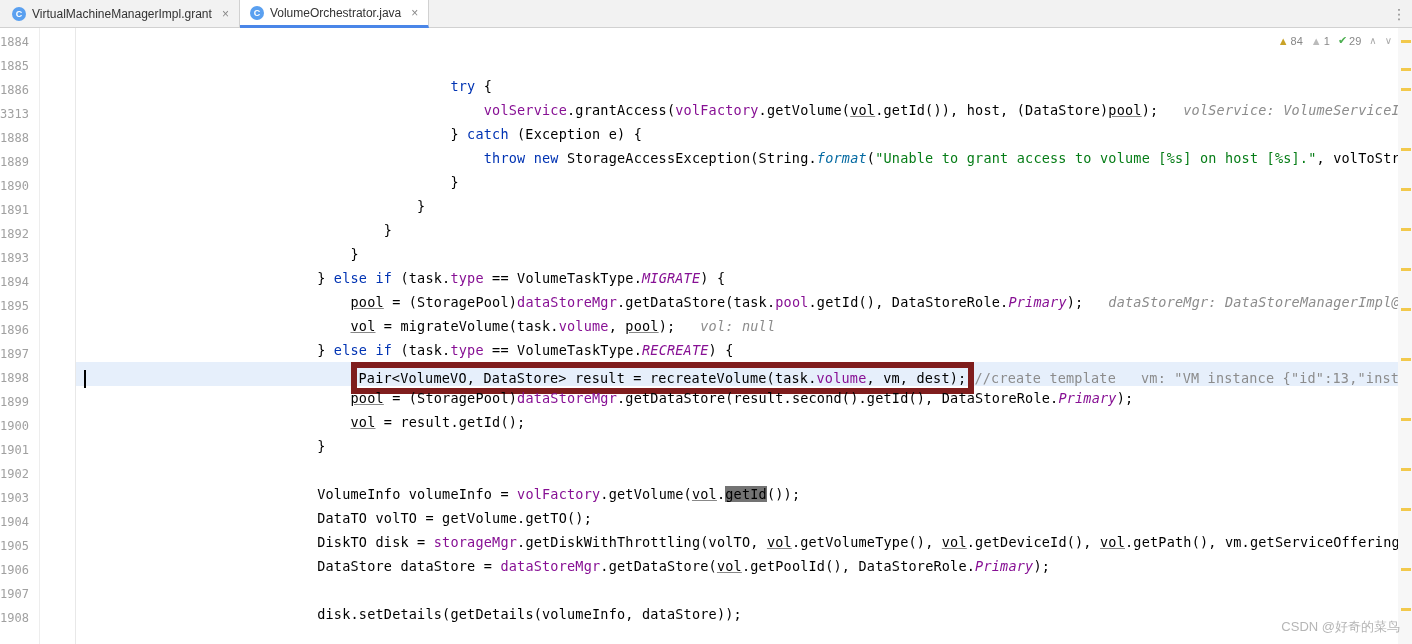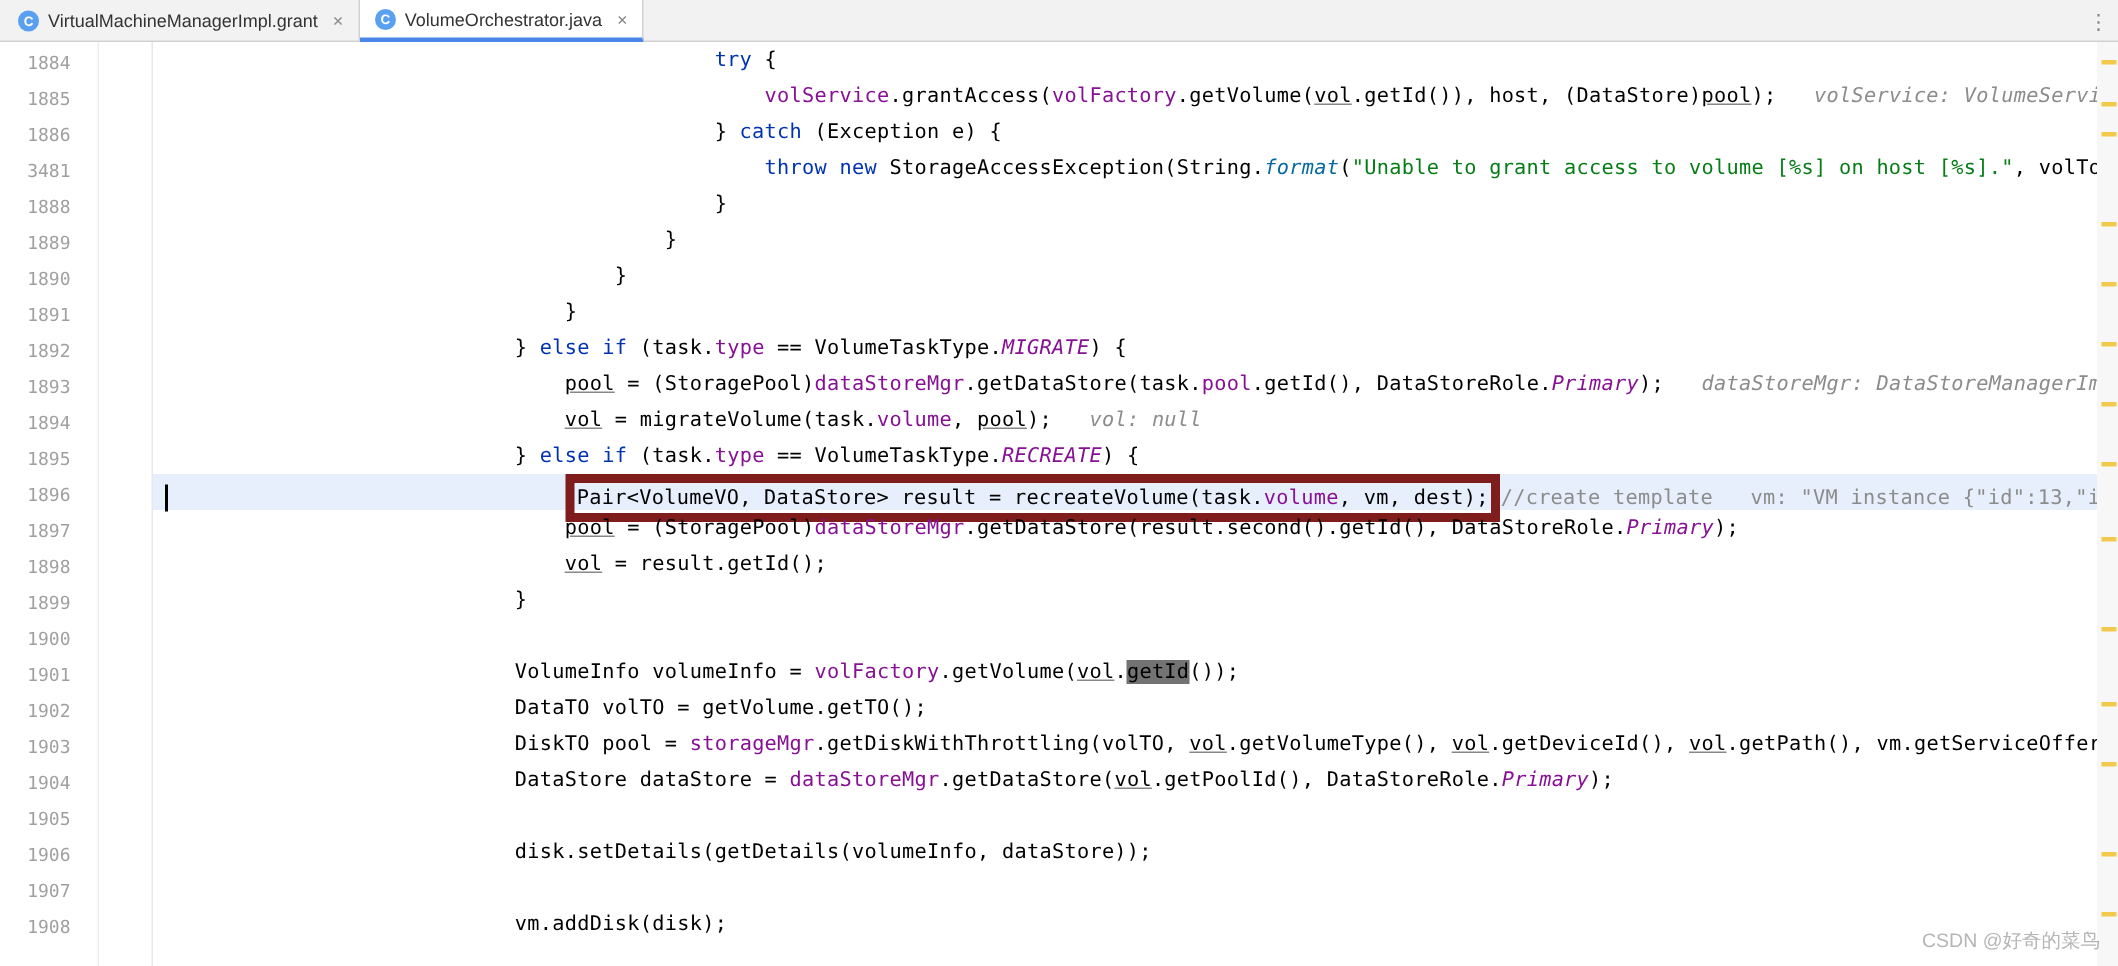--- a/index.html
+++ b/index.html
@@ -60,21 +60,21 @@
   top: 6px;
   color: #888;
   font-size: 14px;
 }
 .editor-wrap {
   display: flex;
   position: relative;
   height: calc(100% - 28px);
 }
 .gutter {
-  width: 66px;
+  width: 40px;
   background: #ffffff;
   text-align: right;
   color: #a0a0a0;
   font-size: 12px;
   padding-top: 2px;
   border-right: 1px solid #ededed;
 }
 .gutter .ln {
   height: 24px;
   line-height: 24px;
@@ -83,20 +83,21 @@
 .fold-gutter {
   width: 36px;
   background: #ffffff;
   border-right: 1px solid #e8e8e8;
 }
 .code-area {
   flex: 1;
   position: relative;
   background: #ffffff;
   overflow: hidden;
+  margin-top: 46px;
 }
 .code-line {
   height: 24px;
   line-height: 24px;
   white-space: pre;
   padding-left: 8px;
   font-family: "Menlo", "Consolas", monospace;
   font-size: 13.5px;
   letter-spacing: 0.2px;
   color: #000000;
@@ -202,21 +203,21 @@
     </span>
   <span class="chev">∧</span>
   <span class="chev">∨</span>
 </div>
 
 <div class="editor-wrap">
   <div class="gutter" id="gutter">
       <div class="ln">1884</div>
       <div class="ln">1885</div>
       <div class="ln">1886</div>
-      <div class="ln">3481</div>
+      <div class="ln">3313</div>
       <div class="ln">1888</div>
       <div class="ln">1889</div>
       <div class="ln">1890</div>
       <div class="ln">1891</div>
       <div class="ln">1892</div>
       <div class="ln">1893</div>
       <div class="ln">1894</div>
       <div class="ln">1895</div>
       <div class="ln">1896</div>
       <div class="ln">1897</div>
@@ -262,21 +263,21 @@
 
     <div class="code-line"><span>                                </span><span class="underline">vol</span><span> = result.getId();</span></div>
 
     <div class="code-line"><span>                            </span><span>}</span></div>
     <div class="code-line"><span> </span></div>
 
     <div class="code-line"><span>                            </span><span>VolumeInfo volumeInfo = </span><span class="field">volFactory</span><span>.getVolume(</span><span class="underline">vol</span><span>.</span><span class="hl-yellow">getId</span><span>());</span></div>
 
     <div class="code-line"><span>                            </span><span>DataTO volTO = getVolume.getTO();</span></div>
 
-    <div class="code-line"><span>                            </span><span>DiskTO pool = </span><span class="field">storageMgr</span><span>.getDiskWithThrottling(volTO, </span><span class="underline">vol</span><span>.getVolumeType(), </span><span class="underline">vol</span><span>.getDeviceId(), </span><span class="underline">vol</span><span>.getPath(), vm.getServiceOfferingId(),</span></div>
+    <div class="code-line"><span>                            </span><span>DiskTO disk = </span><span class="field">storageMgr</span><span>.getDiskWithThrottling(volTO, </span><span class="underline">vol</span><span>.getVolumeType(), </span><span class="underline">vol</span><span>.getDeviceId(), </span><span class="underline">vol</span><span>.getPath(), vm.getServiceOfferingId(),</span></div>
 
     <div class="code-line"><span>                            </span><span>DataStore dataStore = </span><span class="field">dataStoreMgr</span><span>.getDataStore(</span><span class="underline">vol</span><span>.getPoolId(), DataStoreRole.</span><span class="field-i">Primary</span><span>);</span></div>
 
     <div class="code-line"><span> </span></div>
     <div class="code-line"><span>                            </span><span>disk.setDetails(getDetails(volumeInfo, dataStore));</span></div>
     <div class="code-line"><span> </span></div>
     <div class="code-line"><span>                            </span><span>vm.addDisk(disk);</span></div>
 
   </div>
 </div>

